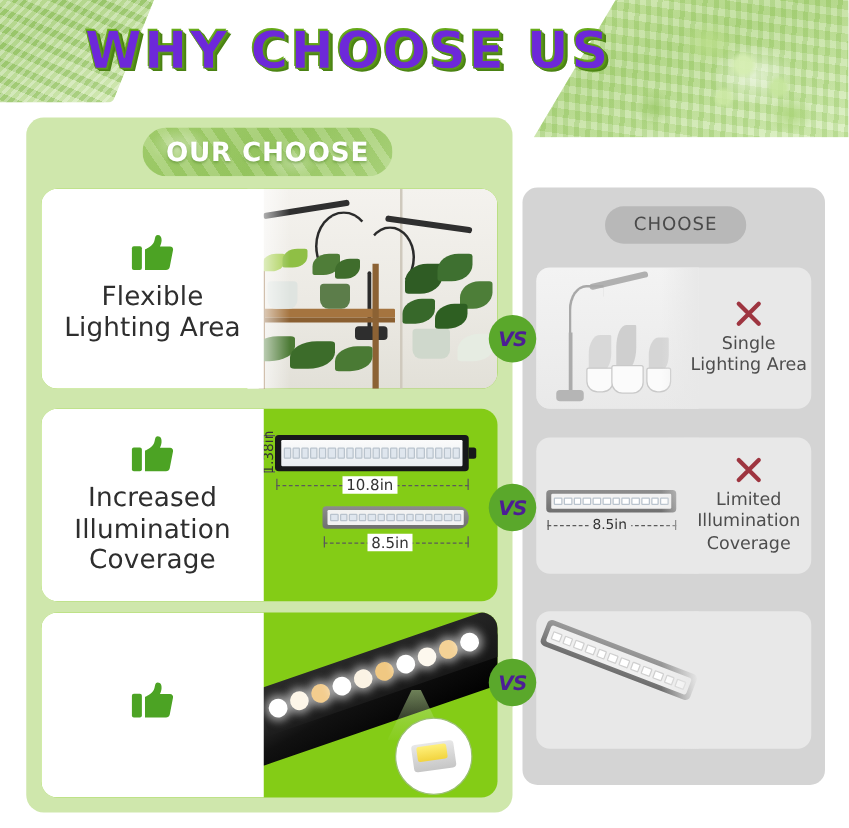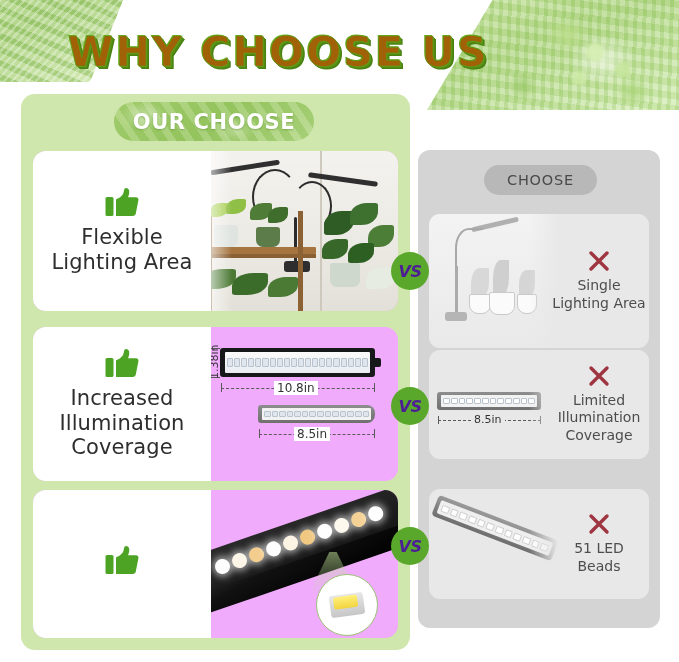--- a/index.html
+++ b/index.html
@@ -50,26 +50,25 @@
       radial-gradient(circle 12px at 152px 78px, rgba(206,234,166,.8) 0 42%, rgba(206,234,166,0) 74%);
   }
 
   
   .page-title {
     position: absolute;
     left: 68px; top: 16px;
     font-size: 41px;
     font-weight: 700;
     letter-spacing: 2.2px;
-    color: #a16207;
+    color: #6d28d9;
     font-family: "DejaVu Sans", "Liberation Sans", sans-serif;
     text-shadow:
       1px 1px 0 #5d9a18, 2px 2px 0 #4f8a14,
       3px 3px 0 #4a8113, -1px -1px 0 #69ac1c;
-    margin-top: 12px;
     -webkit-text-stroke: 0.6px #5d9a18;
   }
 
   
   .panel-our {
     position: absolute;
     left: 21px; top: 94px;
     width: 389px; height: 556px;
     background: #cfe7ac;
     border-radius: 14px;
@@ -117,21 +116,21 @@
     font-size: 14.5px;
     font-weight: 400;
     letter-spacing: 0.8px;
   }
 
   
   .card-our {
     position: absolute;
     left: 33px;
     width: 365px;
-    background: #f0abfc;
+    background: #84cc16;
     border-radius: 13px;
     overflow: hidden;
   }
   #our-card-1 { top: 151px; height: 160px; }
   #our-card-2 { top: 327px; height: 154px; }
   #our-card-3 { top: 490px; height: 148px; }
 
   .our-label {
     position: absolute;
     left: 0; top: 0;
@@ -166,21 +165,21 @@
 
   
   .card-other {
     position: absolute;
     left: 429px;
     width: 220px;
     background: #e8e8e8;
     border-radius: 11px;
     overflow: hidden;
   }
-  #other-card-1 { top: 214px; height: 134px; }
+  #other-card-1 { top: 214px; height: 113px; }
   #other-card-2 { top: 350px; height: 109px; }
   #other-card-3 { top: 489px; height: 110px; }
 
   .other-right {
     position: absolute;
     right: 0; top: 0;
     width: 100px; height: 100%;
     display: flex; flex-direction: column;
     align-items: center; justify-content: center;
     z-index: 3;
@@ -647,20 +646,13 @@
         <div class="gbead"></div>
           <div class="gbead"></div>
           <div class="gbead"></div>
         <div class="gbead"></div>
           <div class="gbead"></div>
           <div class="gbead"></div>
       </div>
     </div>
     <div class="fade-r"></div>
   </div>
-  <div class="other-right">
-    <svg class="x-icon" viewBox="0 0 22 22">
-      <path d="M3 3 L19 19 M19 3 L3 19" stroke="#9E3540" stroke-width="3.4" stroke-linecap="round"></path>
-    </svg>
-    <div class="other-label-text">51 LED
-Beads</div>
-  </div>
 </div>
 
 </body></html>

